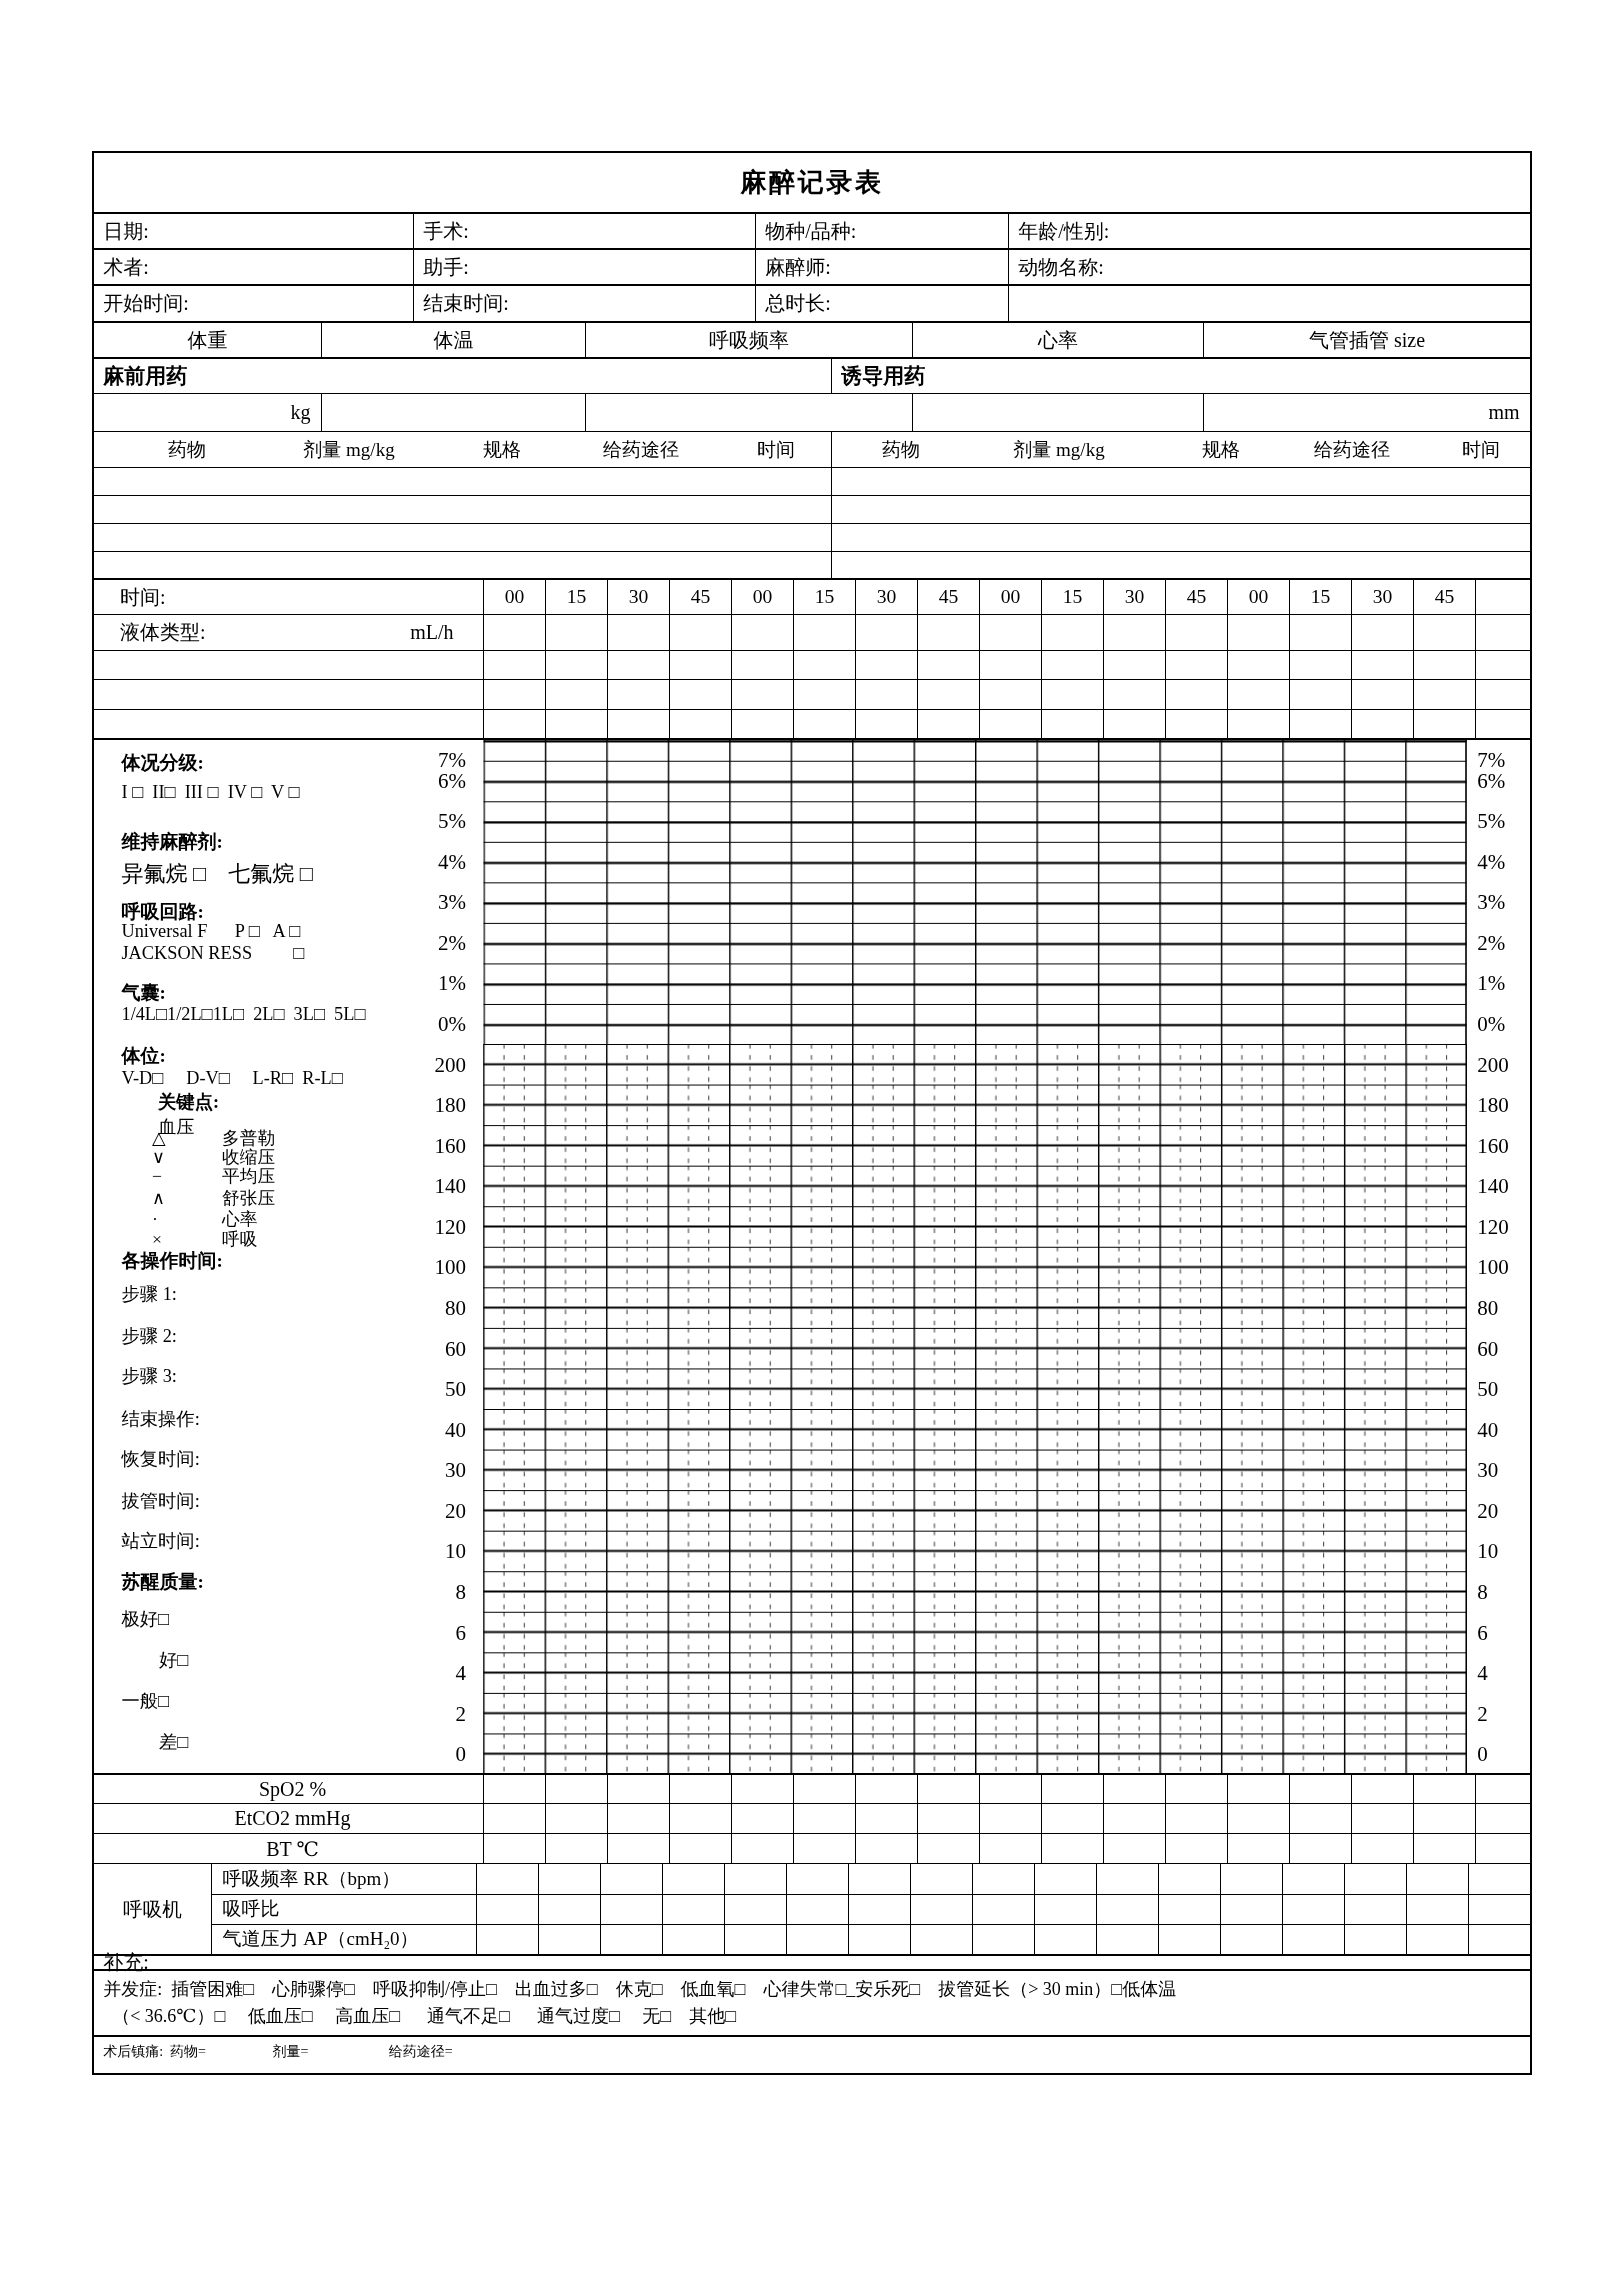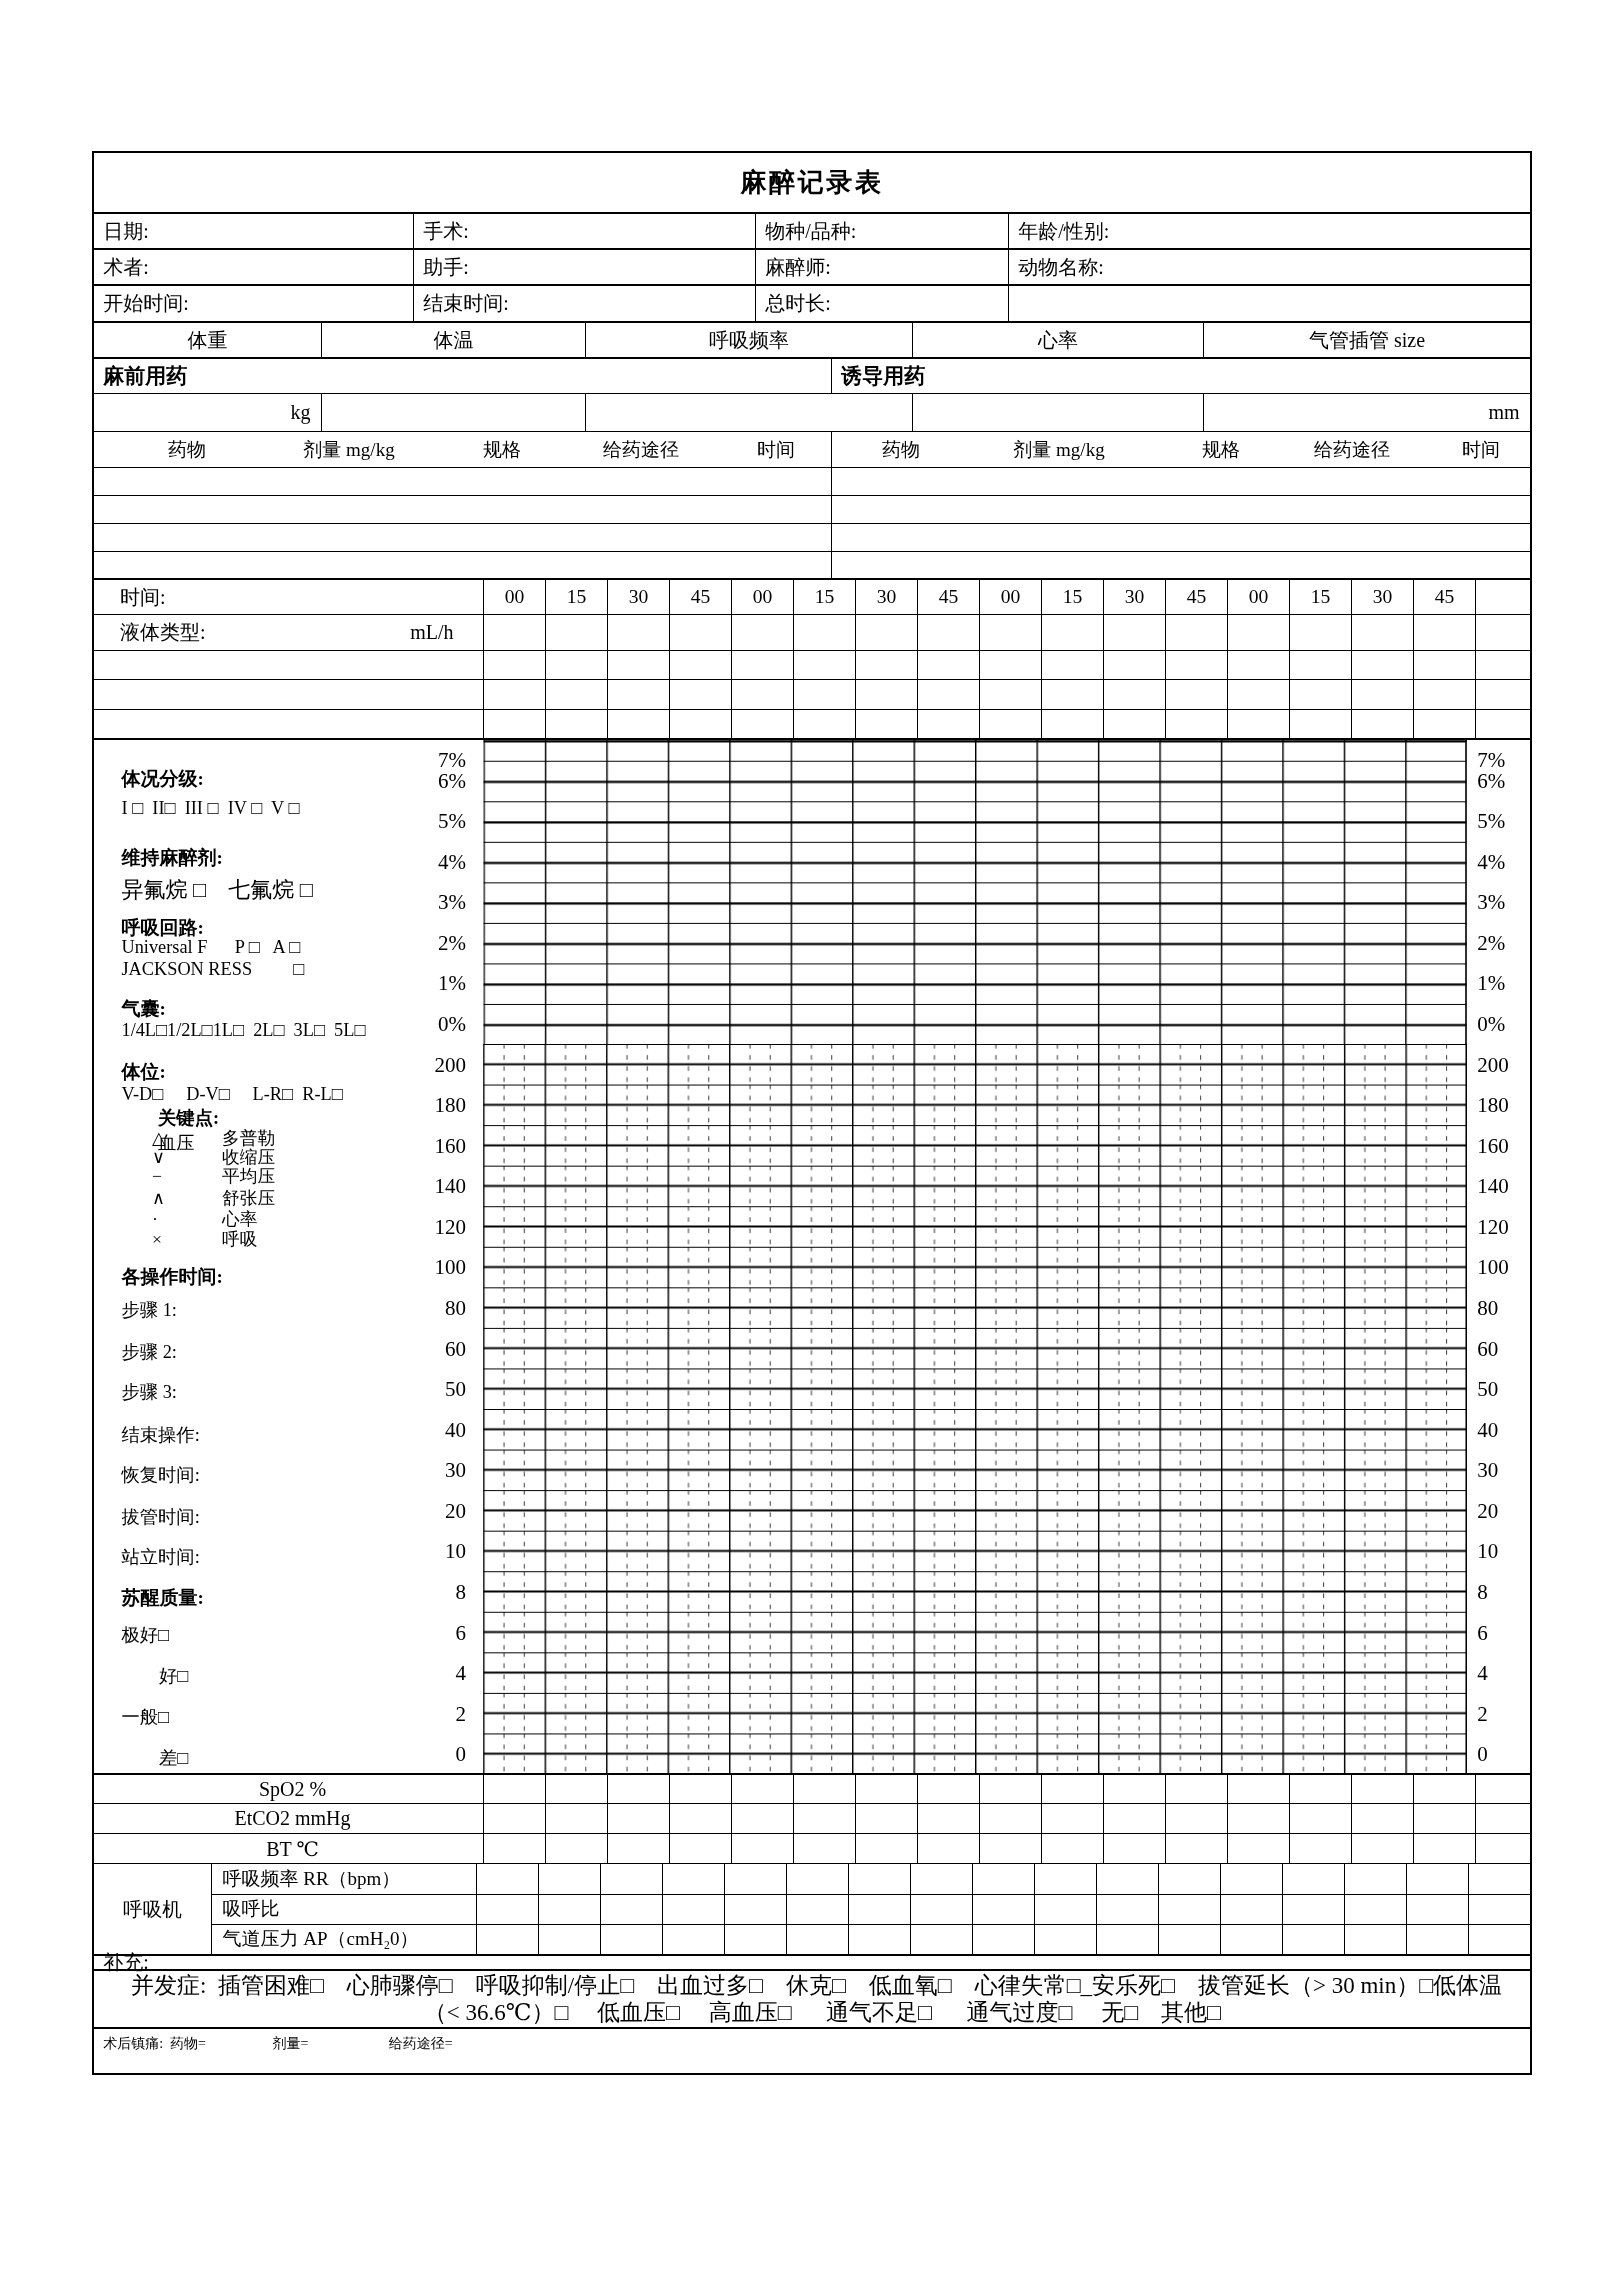--- a/index.html
+++ b/index.html
@@ -56,21 +56,21 @@
 
   
   .chart { height:1035px; position:relative; }
   .axis-col { position:absolute; top:0; left:0; width:389px; height:100%; }
   .axis-col .axl { position:absolute; right:17px; transform:translateY(-50%); font-size:21px; }
   .axis-right { position:absolute; top:0; left:1374px; right:0; height:100%; }
   .axis-right .axl { position:absolute; left:9.2px; transform:translateY(-50%); font-size:21px; }
   .grid-svg { position:absolute; left:389px; top:0; }
 
   .panel { position:absolute; left:0; top:0; width:389px; height:100%; }
-  .pitem { position:absolute; left:27.5px; transform:translateY(-50%); font-size:18.3px; white-space:pre;margin-top:16px; }
+  .pitem { position:absolute; left:27.5px; transform:translateY(-50%); font-size:18.3px; white-space:pre; }
   .pbold { font-weight:bold; font-size:19px; }
   .pbig { font-size:22px; }
   .pind { left:65px; }
   .leg-sym { position:absolute; left:58px; transform:translateY(-50%); font-size:17.7px; }
   .leg-lab { position:absolute; left:128px; transform:translateY(-50%); font-size:17.7px; }
 
   
   .mon-row { height:30px; }
   .mon-row .rlabel { justify-content:center; padding-left:8px; }
   
@@ -78,21 +78,21 @@
   .vcol1 { width:126px; border-right:1.3px solid #000; display:flex; align-items:center; justify-content:center; font-size:19.6px; }
   .vrows { flex:1; display:flex; flex-direction:column; }
   .vrow { display:flex; height:30px; }
   .vrow.h47 { height:31px; }
   .vrow + .vrow { border-top:1.3px solid #000; }
   .vlabel { width:264px; display:flex; align-items:center; padding-left:10.5px; font-size:19px; white-space:pre; }
   .vrow .c:first-of-type { border-left:1.3px solid #000; }
 
   
   .sup-row { height:15px; align-items:center; padding-left:9.2px; font-size:20px; }
-  .comp-row { height:58px; flex-direction:column; justify-content:center; padding-left:9.2px; font-size:23px;text-align:center; }
+  .comp-row { height:66px; flex-direction:column; justify-content:center; padding-left:9.2px; font-size:18px; }
   .comp-row div { white-space:pre; line-height:27.5px; }
   .anal-row { height:32px; align-items:center; padding-left:9.2px; font-size:14px; white-space:pre; }
 </style>
 </head>
 <body>
 
 <div class="form">
 
   <div class="row title-row">
     <span>麻醉记录表</span>

